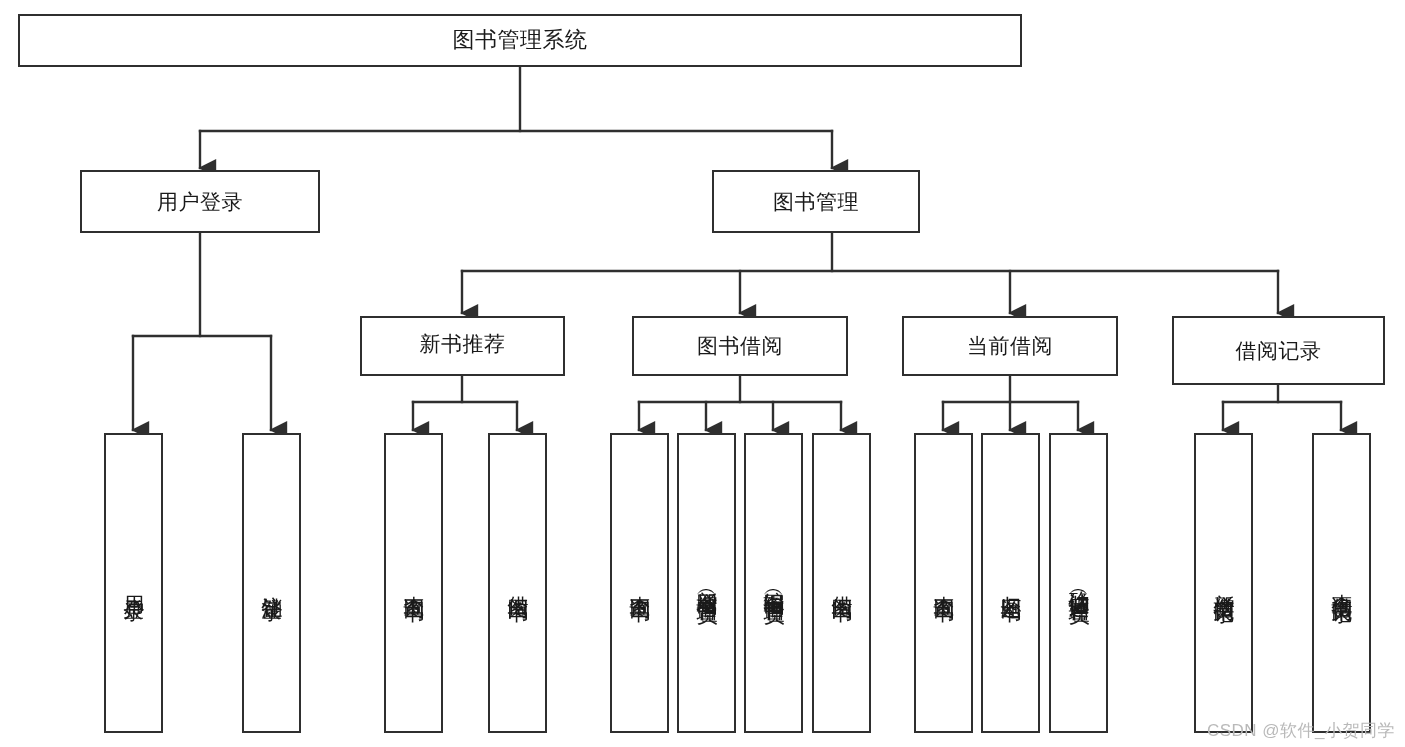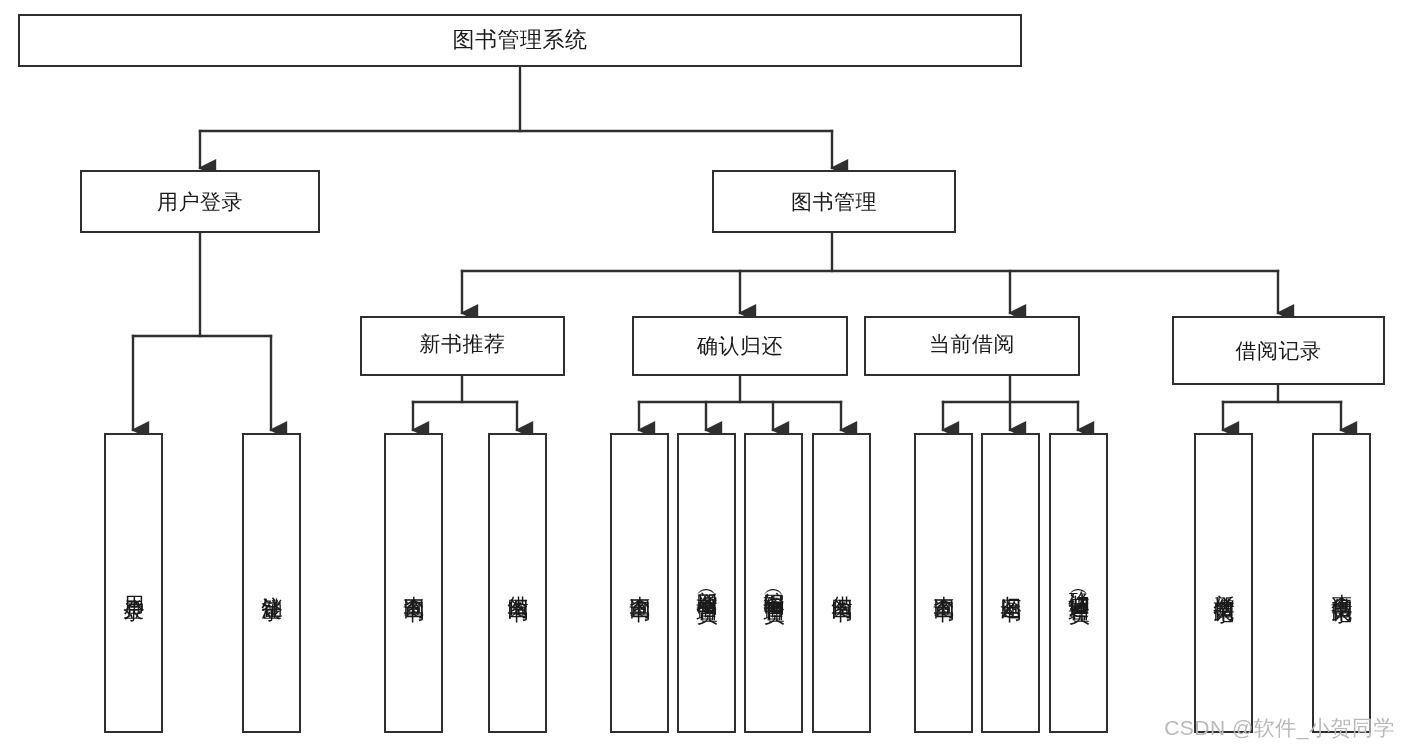--- a/index.html
+++ b/index.html
@@ -30,21 +30,21 @@
     text-orientation:upright;
     font-size:21px;
     line-height:1.18;
     letter-spacing:2px;
     white-space:nowrap;
   }
   #watermark{
     position:absolute;
     right:10px;
     bottom:5px;
-    font-size:21px;
+    font-size:17px;
     color:#b9b9b9;
     letter-spacing:.5px;
     user-select:none;
     pointer-events:none;
   }
 </style>
 </head>
 <body>
 
 <div id="stage">
@@ -100,31 +100,31 @@
     </g>
   </svg>
 
   <div class="node h-node root" style="left:18px;top:14px;width:1004px;height:53px;">
     <span class="lbl">图书管理系统</span>
   </div>
 
   <div class="node h-node" style="left:80px;top:170px;width:240px;height:63px;">
     <span class="lbl">用户登录</span>
   </div>
-  <div class="node h-node" style="left:712px;top:170px;width:244px;height:63px;">
+  <div class="node h-node" style="left:712px;top:170px;width:208px;height:63px;">
     <span class="lbl">图书管理</span>
   </div>
 
   <div class="node h-node" style="left:360px;top:316px;width:205px;height:60px;font-family:Liberation Mono, monospace;">
     <span class="lbl">新书推荐</span>
   </div>
   <div class="node h-node" style="left:632px;top:316px;width:216px;height:60px;">
-    <span class="lbl">确认归还</span>
+    <span class="lbl">图书借阅</span>
   </div>
-  <div class="node h-node" style="left:864px;top:316px;width:216px;height:60px;font-family:Liberation Mono, monospace;">
+  <div class="node h-node" style="left:902px;top:316px;width:216px;height:60px;">
     <span class="lbl">当前借阅</span>
   </div>
   <div class="node h-node" style="left:1172px;top:316px;width:213px;height:69px;">
     <span class="lbl">借阅记录</span>
   </div>
 
   <div class="node v-node" style="left:104px;top:433px;width:59px;height:300px;">
     <span class="lbl">用户登录</span>
   </div>
   <div class="node v-node" style="left:242px;top:433px;width:59px;height:300px;">

